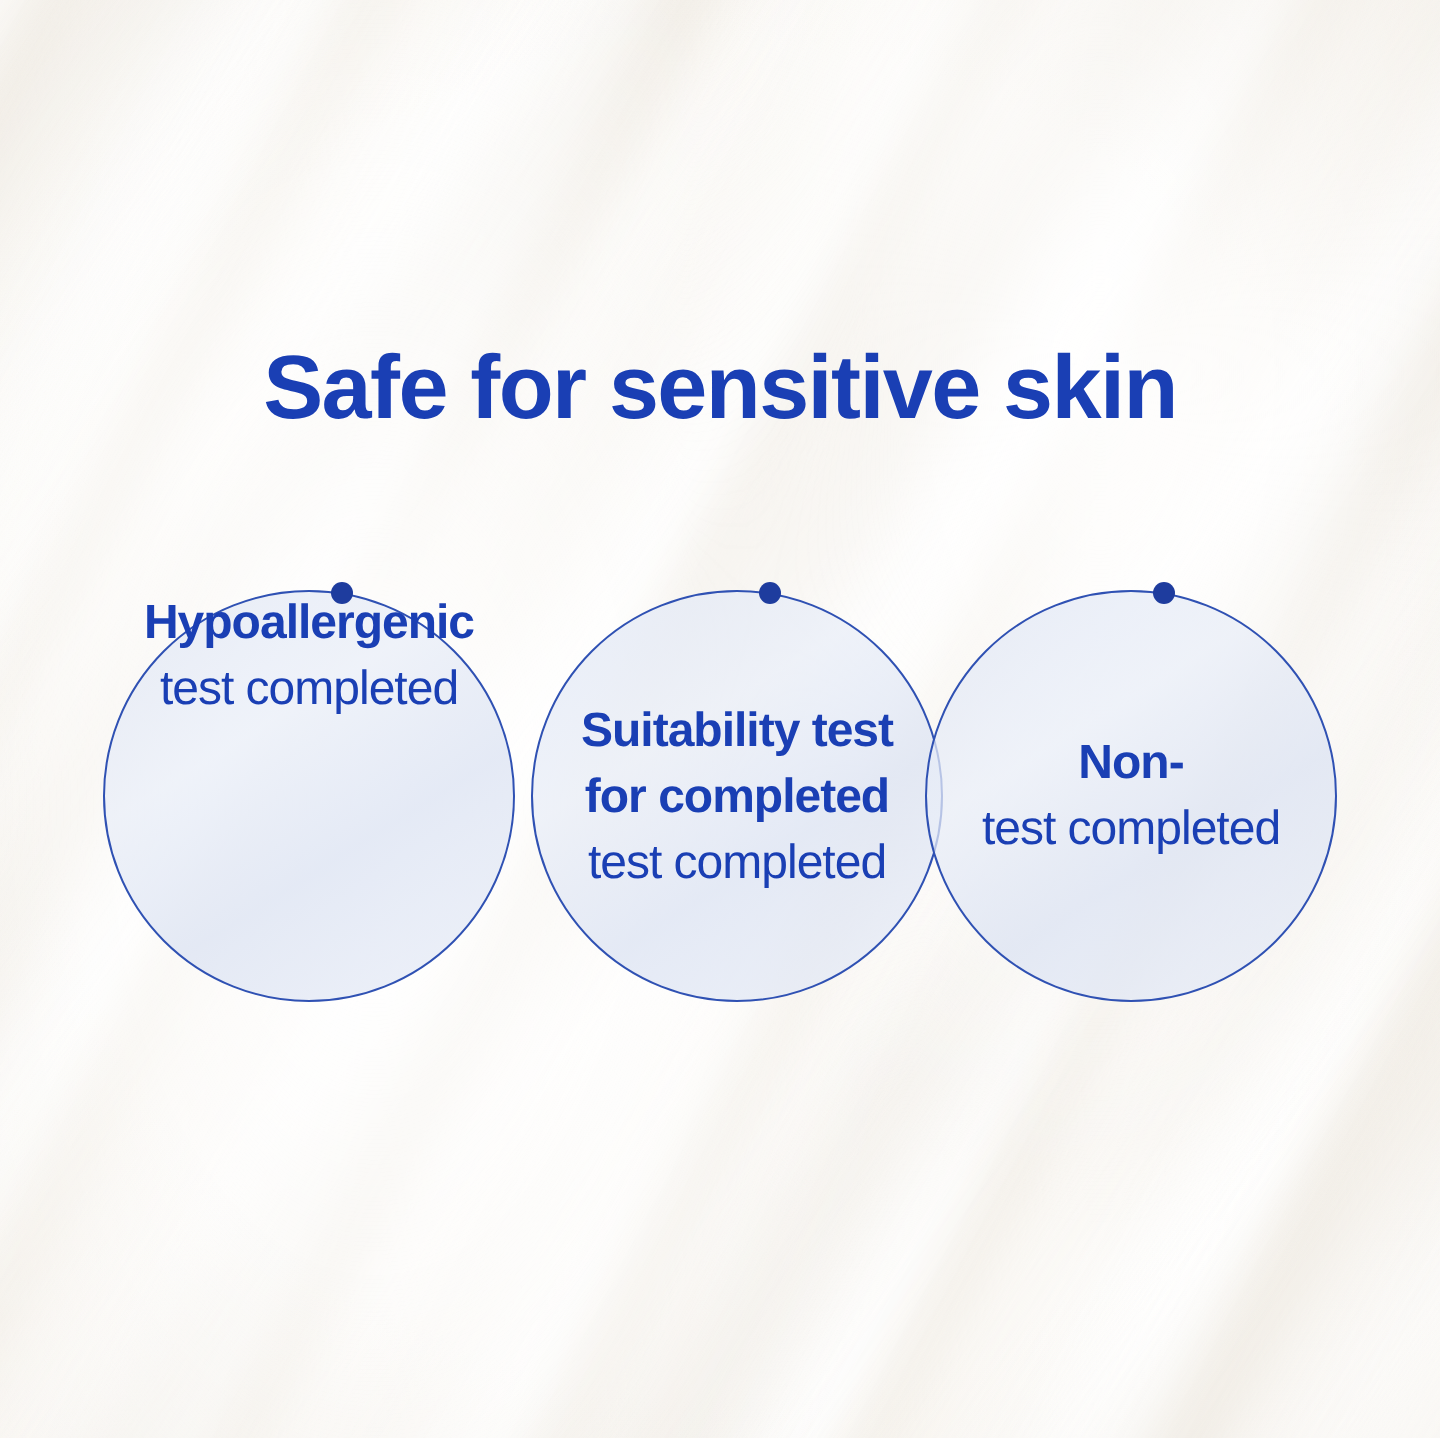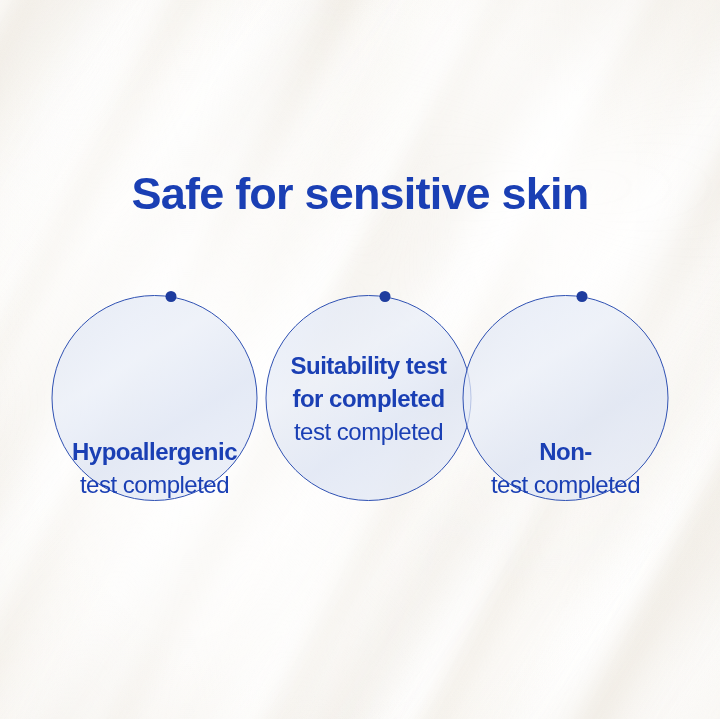--- a/index.html
+++ b/index.html
@@ -144,23 +144,23 @@
     font-size: 24px;
     line-height: 33px;
     text-align: center;
     white-space: nowrap;
     letter-spacing: -0.5px;
   }
   .badge-text .ln-bold { font-weight: 700; }
   .badge-text .ln-reg  { font-weight: 400; }
 
   
-  .badge-1 .badge-text { justify-content: flex-end; }
+  .badge-1 .badge-text { justify-content: flex-start; }
   .badge-2 .badge-text { justify-content: center; }
-  .badge-3 .badge-text { justify-content: flex-end; }
+  .badge-3 .badge-text { justify-content: center; }
 </style>
 </head>
 <body>
 
 <div class="canvas">
 
   <div class="bg-base"></div>
   <div class="bg-bands"></div>
   <div class="bg-bands2"></div>
   <div class="bg-sheen"></div>

